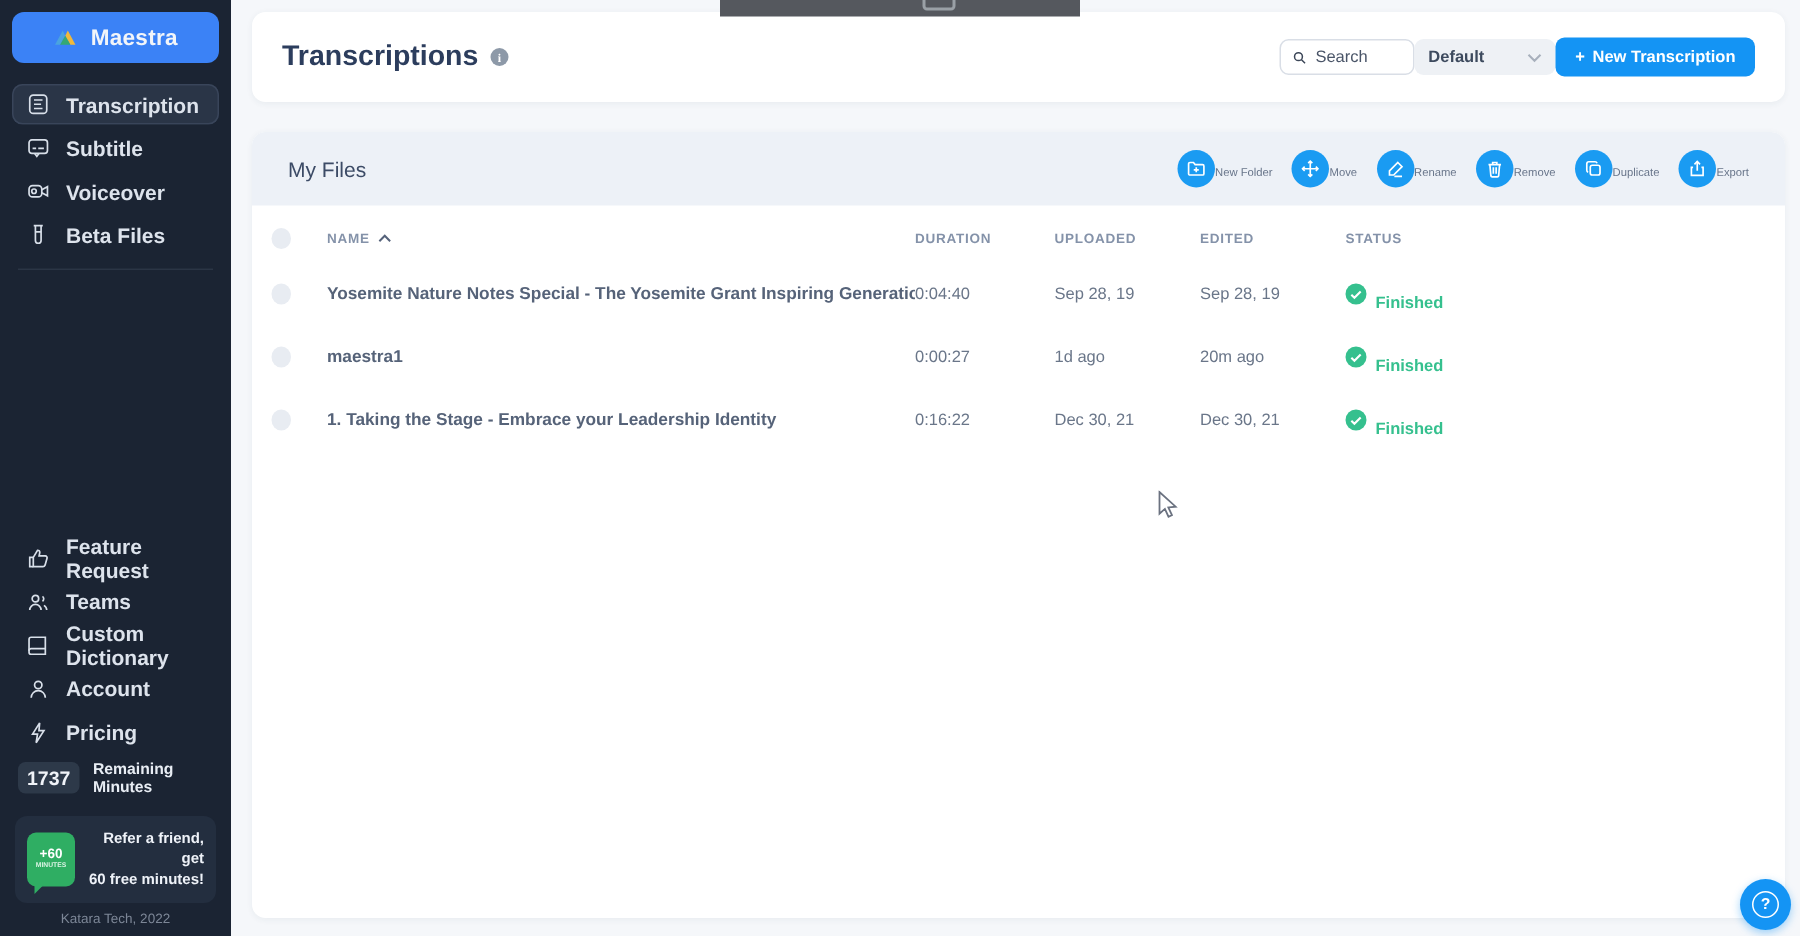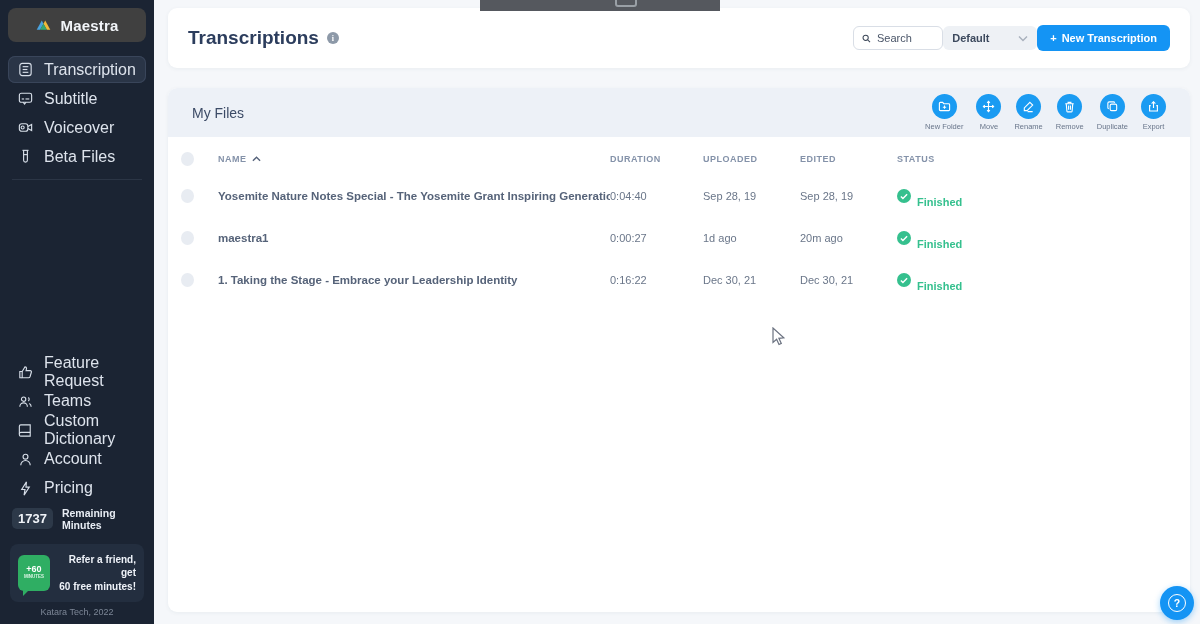--- a/index.html
+++ b/index.html
@@ -8,28 +8,28 @@
 
   
   .toast { position:absolute; left:480px; top:0; width:240px; height:11px;
     background:#55585e; overflow:hidden; z-index:30; }
   .toast-rect { position:absolute; left:135px; top:-6px; width:22px; height:13px;
     border:2px solid #9aa0a6; border-radius:3px; }
 
   
   .sidebar { position:absolute; left:0; top:0; width:154px; height:624px;
     background:#1b2433; display:flex; flex-direction:column; z-index:10; }
-  .logo-box { margin:8px; height:34px; background:#404040; border-radius:8px;
+  .logo-box { margin:8px; height:34px; background:#3b82f6; border-radius:8px;
     display:flex; align-items:center; justify-content:center; gap:8px; }
   .logo-text { color:#f2f5f9; font-size:15px; font-weight:bold; letter-spacing:.2px; }
   .nav { margin-top:4px; }
   .nav-item { margin:2px 8px; height:27px; border-radius:7px; display:flex;
     align-items:center; gap:10px; padding-left:9px; cursor:pointer; }
   .nav-item.selected { background:#2a3547; box-shadow:inset 0 0 0 1px #39455a; }
-  .nav-label { color:#dde3ec; font-size:16px; }
+  .nav-label { color:#dde3ec; font-size:14px;font-weight:bold; }
   .divider { border-top:1px solid #2b3545; margin:7px 12px; }
   .bottom-group { margin-top:auto; }
   .remaining { display:flex; align-items:center; gap:9px; padding-left:12px; height:30px; margin-top:2px; }
   .remaining-badge { background:#2d3949; color:#f0f3f8; font-weight:bold; font-size:13px;
     padding:3px 6px; border-radius:5px; }
   .remaining-label { color:#e8edf4; font-size:10.5px; font-weight:bold; }
   .referral { margin:10px 10px 5px 10px; background:#232e3f; border-radius:8px;
     padding:9px 8px; display:flex; align-items:center; gap:8px; cursor:pointer; }
   .minutes-badge { position:relative; background:#2fae63; border-radius:6px; min-width:32px;
     height:36px; display:flex; flex-direction:column; align-items:center; justify-content:center; }
@@ -61,21 +61,21 @@
   .new-btn { height:26px; padding:0 13px; background:#1494f4; border:none; border-radius:6px;
     color:#fff; font-size:11px; font-weight:bold; display:flex; align-items:center; gap:5px;
     cursor:pointer; font-family:"Liberation Sans", sans-serif; }
 
   
   .files-card { position:absolute; left:168px; top:88px; width:1022px; height:524px;
     background:#fff; border-radius:9px; box-shadow:0 1px 4px rgba(40,60,90,.06); overflow:hidden; }
   .files-header { height:49px; background:#edf1f7; display:flex; align-items:center; padding:0 24px; }
   .files-title { font-size:14px; font-weight:normal; color:#3c4b66; }
   .toolbar { margin-left:auto; display:flex; gap:13px; }
-  .tool { display:flex; flex-direction:column; align-items:center; cursor:pointer; }
+  .tool { display:flex; flex-direction:row; align-items:center; cursor:pointer; }
   .tool-circle { width:25px; height:25px; border-radius:50%; background:#1a9bf2;
     display:flex; align-items:center; justify-content:center; }
   .tool-label { font-size:7.5px; color:#68758a; margin-top:3px; white-space:nowrap; }
 
   .grid-row { display:grid; grid-template-columns:50px 392px 93px 97px 97px 1fr; align-items:center; }
   .thead { height:32px; margin-top:6px; }
   .th { color:#8492a9; font-weight:bold; font-size:9px; letter-spacing:.5px; }
   .name-th { display:flex; align-items:center; gap:5px; }
   .trow { height:42px; }
   .checkbox { width:13px; height:14px; border-radius:50%; background:#e8ecf2; margin-left:13px; cursor:pointer; }

